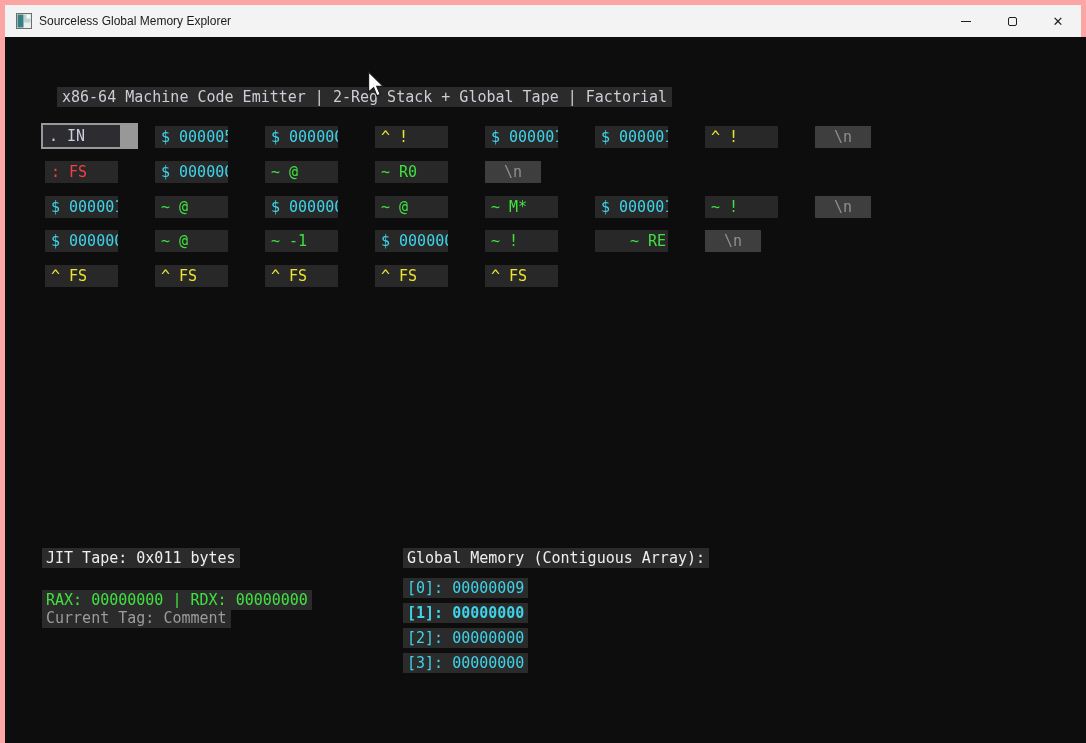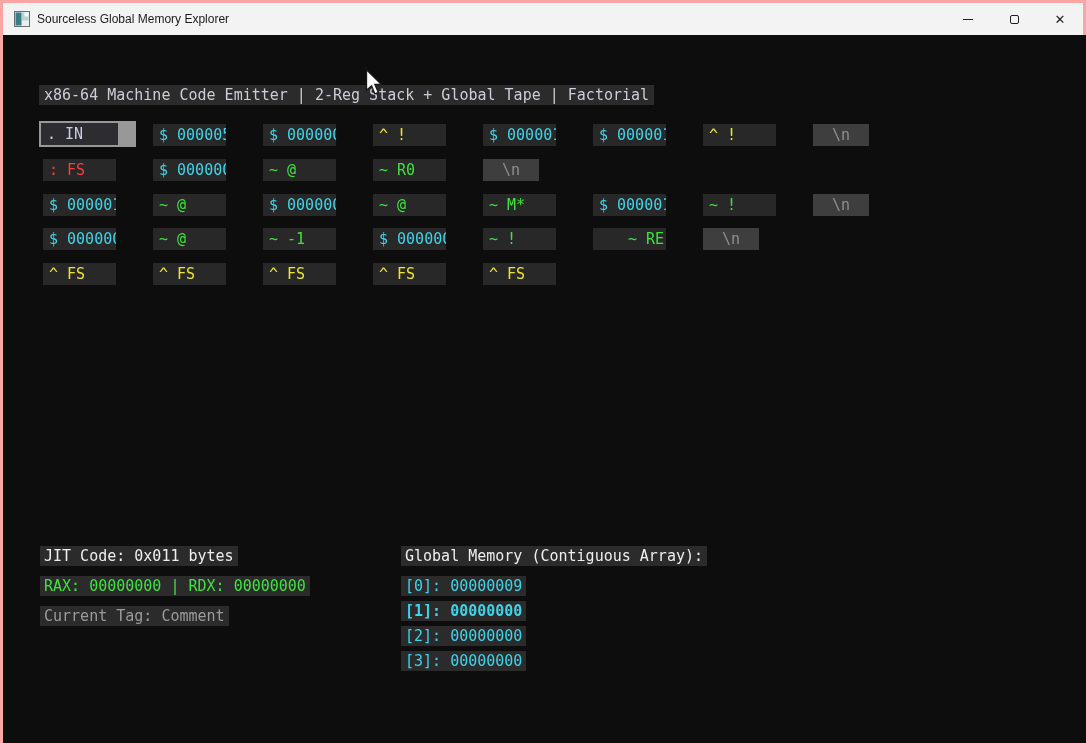--- a/index.html
+++ b/index.html
@@ -1,20 +1,20 @@
 <!DOCTYPE html>
 <html><head>
 <meta charset="utf-8">
 <style>
   * { margin: 0; padding: 0; box-sizing: border-box; }
   html, body { width: 1086px; height: 743px; overflow: hidden; background: #000; }
   .window {
     position: relative; width: 1086px; height: 743px;
     background: #0f172a;
-    border: 3px solid #fca5a5;
+    border: 5px solid #fca5a5;
     font-family: "DejaVu Sans Mono", "Liberation Mono", monospace;
   }
   
   .titlebar {
     position: absolute; left: 0; top: 0; width: 100%; height: 32px;
     background: #f3f3f3; display: flex; align-items: center;
     font-family: "Liberation Sans", sans-serif;
   }
   .app-icon { position: absolute; left: 11px; top: 8px; width: 16px; height: 16px; }
   .titlebar-title {
@@ -22,21 +22,21 @@
     font-size: 12px; color: #1b1b1b; white-space: nowrap;
   }
   .win-controls { position: absolute; right: 0; top: 0; height: 32px; display: flex; }
   .win-btn { width: 46px; height: 32px; display: flex; align-items: center; justify-content: center; }
   .glyph-min { width: 10px; height: 1px; background: #1f1f1f; }
   .glyph-max { width: 9px; height: 9px; border: 1px solid #1f1f1f; border-radius: 2px; }
   .glyph-close { font-size: 13px; color: #1f1f1f; line-height: 1; }
   
   .content { position: absolute; left: 0; top: 32px; width: 1084px; height: 709px; background: #0d0d0d; }
   .header-chip {
-    position: absolute; left: 36px; top: 50px;
+    position: absolute; left: 52px; top: 50px;
     background: #2b2b2b; color: #cbced6;
     font-size: 15px; line-height: 20px; padding: 0 5px;
     white-space: pre;
   }
   
   .cell {
     position: absolute; height: 22px; width: 73px;
     background: #282828; font-size: 15px; line-height: 22px;
     padding-left: 6px; white-space: pre; overflow: hidden;
   }
@@ -51,21 +51,21 @@
   .c-yellow { color: #ece431; }
   .c-red    { color: #f34141; }
   .c-dim    { color: #8f8f8f; }
   .c-light  { color: #c9cdde; }
   
   .status-label {
     position: absolute; background: #2b2b2b; font-size: 15px;
     line-height: 20px; padding: 0 4px; white-space: pre;
   }
   .t-white { color: #eeeeee; }
-  .t-green { color: #3fe13f; }
+  .t-green { color: #3fe13f; margin-top: 12px; }
   .t-gray  { color: #9b9b9b; }
   .t-cyan  { color: #3ed3e8; }
   
   .cursor { position: absolute; left: 362px; top: 34px; pointer-events: none; }
 </style>
 </head>
 <body>
 
 <div class="window">
 
@@ -122,21 +122,21 @@
         <div class="cell c-green" style="left: 480px; top: 193px;">~ !</div>
         <div class="cell c-green" style="left: 590px; top: 193px; padding-left: 35px;">~ RE</div>
         <div class="cell c-dim newline" style="left: 700px; top: 193px;">\n</div>
         <div class="cell c-yellow" style="left: 40px; top: 228px;">^ FS</div>
         <div class="cell c-yellow" style="left: 150px; top: 228px;">^ FS</div>
         <div class="cell c-yellow" style="left: 260px; top: 228px;">^ FS</div>
         <div class="cell c-yellow" style="left: 370px; top: 228px;">^ FS</div>
         <div class="cell c-yellow" style="left: 480px; top: 228px;">^ FS</div>
       </div>
 
-    <div class="status-label t-white" style="left:37px; top:511px;">JIT Code: 0x011 bytes</div>
+    <div class="status-label t-white" style="left:37px; top:511px;">JIT Tape: 0x011 bytes</div>
     <div class="status-label t-green" style="left:37px; top:541px;">RAX: 00000000 | RDX: 00000000</div>
     <div class="status-label t-white" style="left:398px; top:511px;">Global Memory (Contiguous Array):</div>
 
     <div class="status-label t-gray" style="left:37px; top:571px;">Current Tag: Comment</div>
     <div class="status-label t-cyan" style="left:398px; top:541px;">[0]: 00000009</div>
     <div class="status-label t-cyan" style="left:398px; top:566px;font-weight:bold;">[1]: 00000000</div>
     <div class="status-label t-cyan" style="left:398px; top:591px;">[2]: 00000000</div>
     <div class="status-label t-cyan" style="left:398px; top:616px;">[3]: 00000000</div>
 
     <svg class="cursor" width="18" height="27" viewBox="0 0 12 18">

